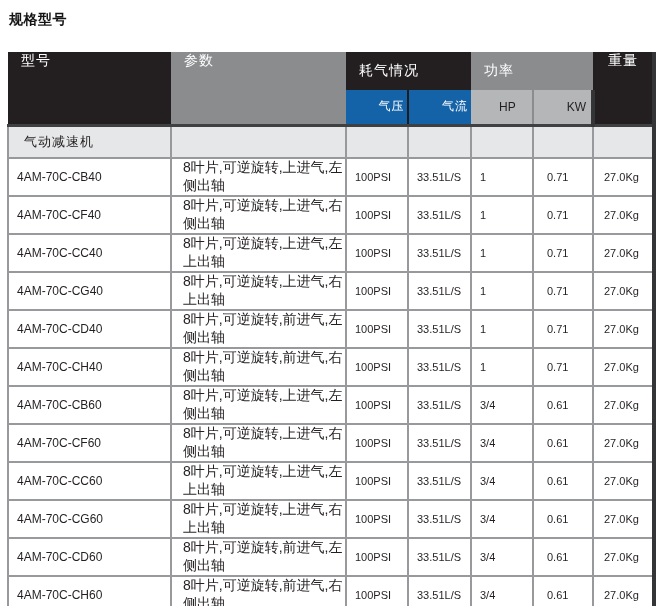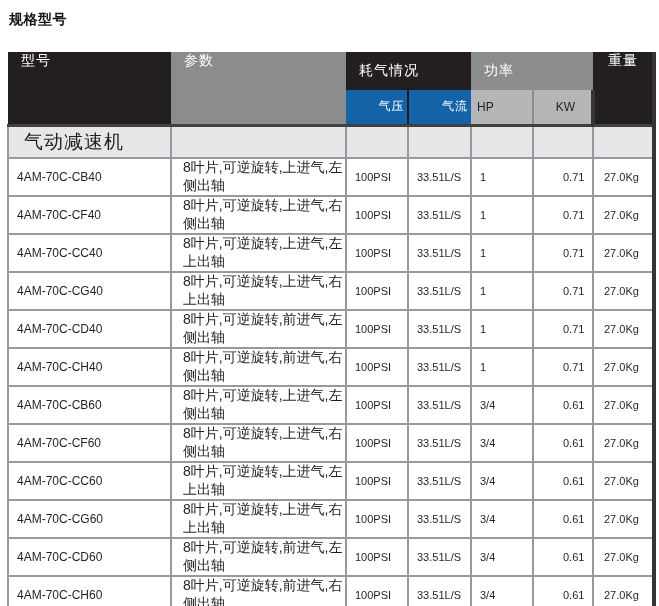--- a/index.html
+++ b/index.html
@@ -60,21 +60,21 @@
     padding-left: 30px;
     letter-spacing: 1px;
     border-bottom: 3px solid var(--divider-dark);
     text-align: center;
   }
   th.h-blue + th.h-blue { border-left: 2px solid #1d1d1f; }
   th.h-sub {
     background: var(--sub-gray);
     color: var(--text-dark);
     font-size: 12px;
-    padding-left: 6px;
+    padding-left: 28px;
     letter-spacing: 0;
     border-bottom: 3px solid var(--divider-dark);
   }
   th.h-sub + th.h-sub { border-left: 2px solid var(--header-gray); text-align: center; }
   
   table.spec-table tr > *:last-child { border-right: 4px solid var(--edge-dark); }
   
   tbody td {
     border: 2px solid var(--border);
     background: #ffffff;
@@ -82,28 +82,28 @@
     vertical-align: middle;
     padding-left: 8px;
     color: var(--text-dark);
   }
   tbody tr { height: 36px; }
   tbody tr.section-row { height: 33px; }
   tbody tr.section-row td {
     background: var(--section-bg);
   }
   td.section-cell-label {
-    font-size: 19px;
+    font-size: 13px;
     padding-left: 15px;
     letter-spacing: 1px;
   }
   td.model { font-size: 12px; padding-left: 8px; margin-top: 45px; }
   td.param { font-size: 14px; padding-left: 11px; }
   td.val   { padding-left: 8px; }
-  td.kw    { padding-left: 29px; }
+  td.kw    { padding-left: 13px; }
   td.wt    { padding-left: 10px; }
 </style>
 </head>
 <body>
 
 <h1 class="page-title">规格型号</h1>
 
 <table class="spec-table">
   <colgroup>
     <col style="width:163px">

